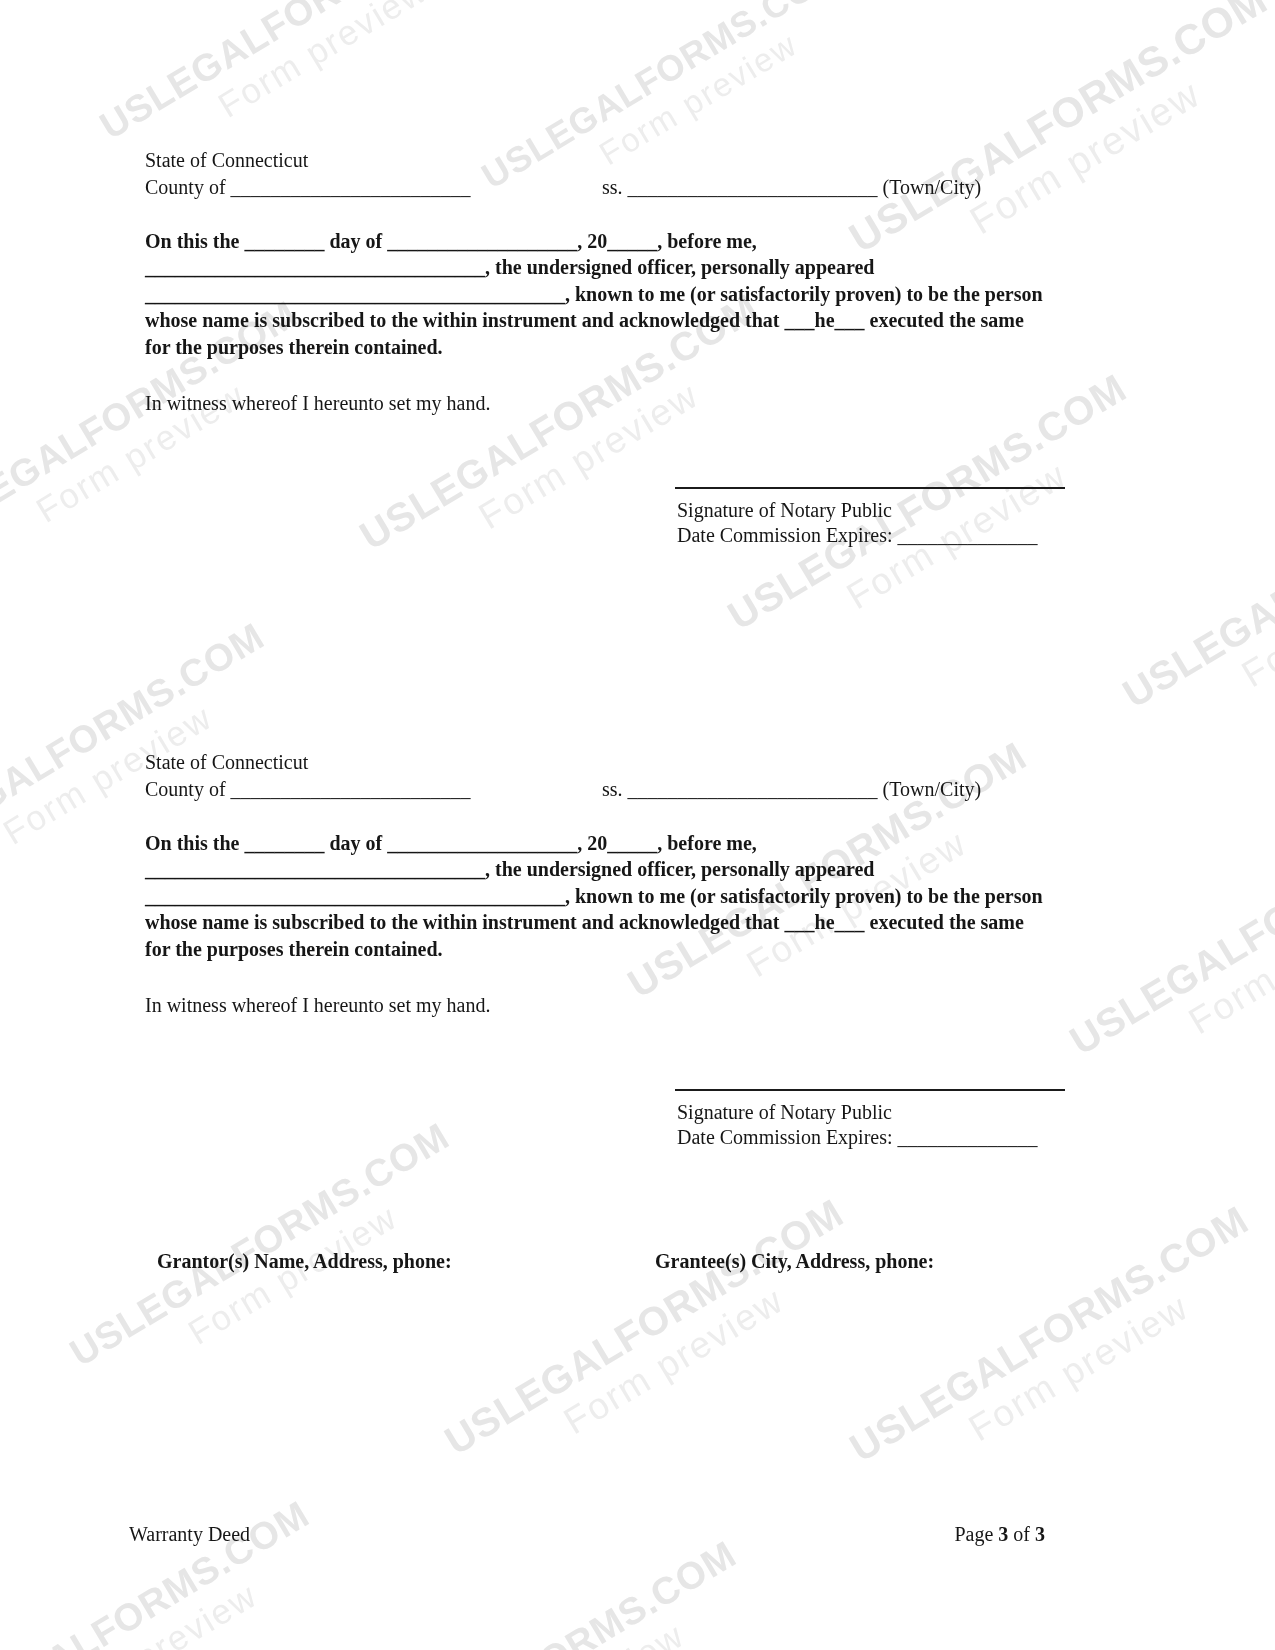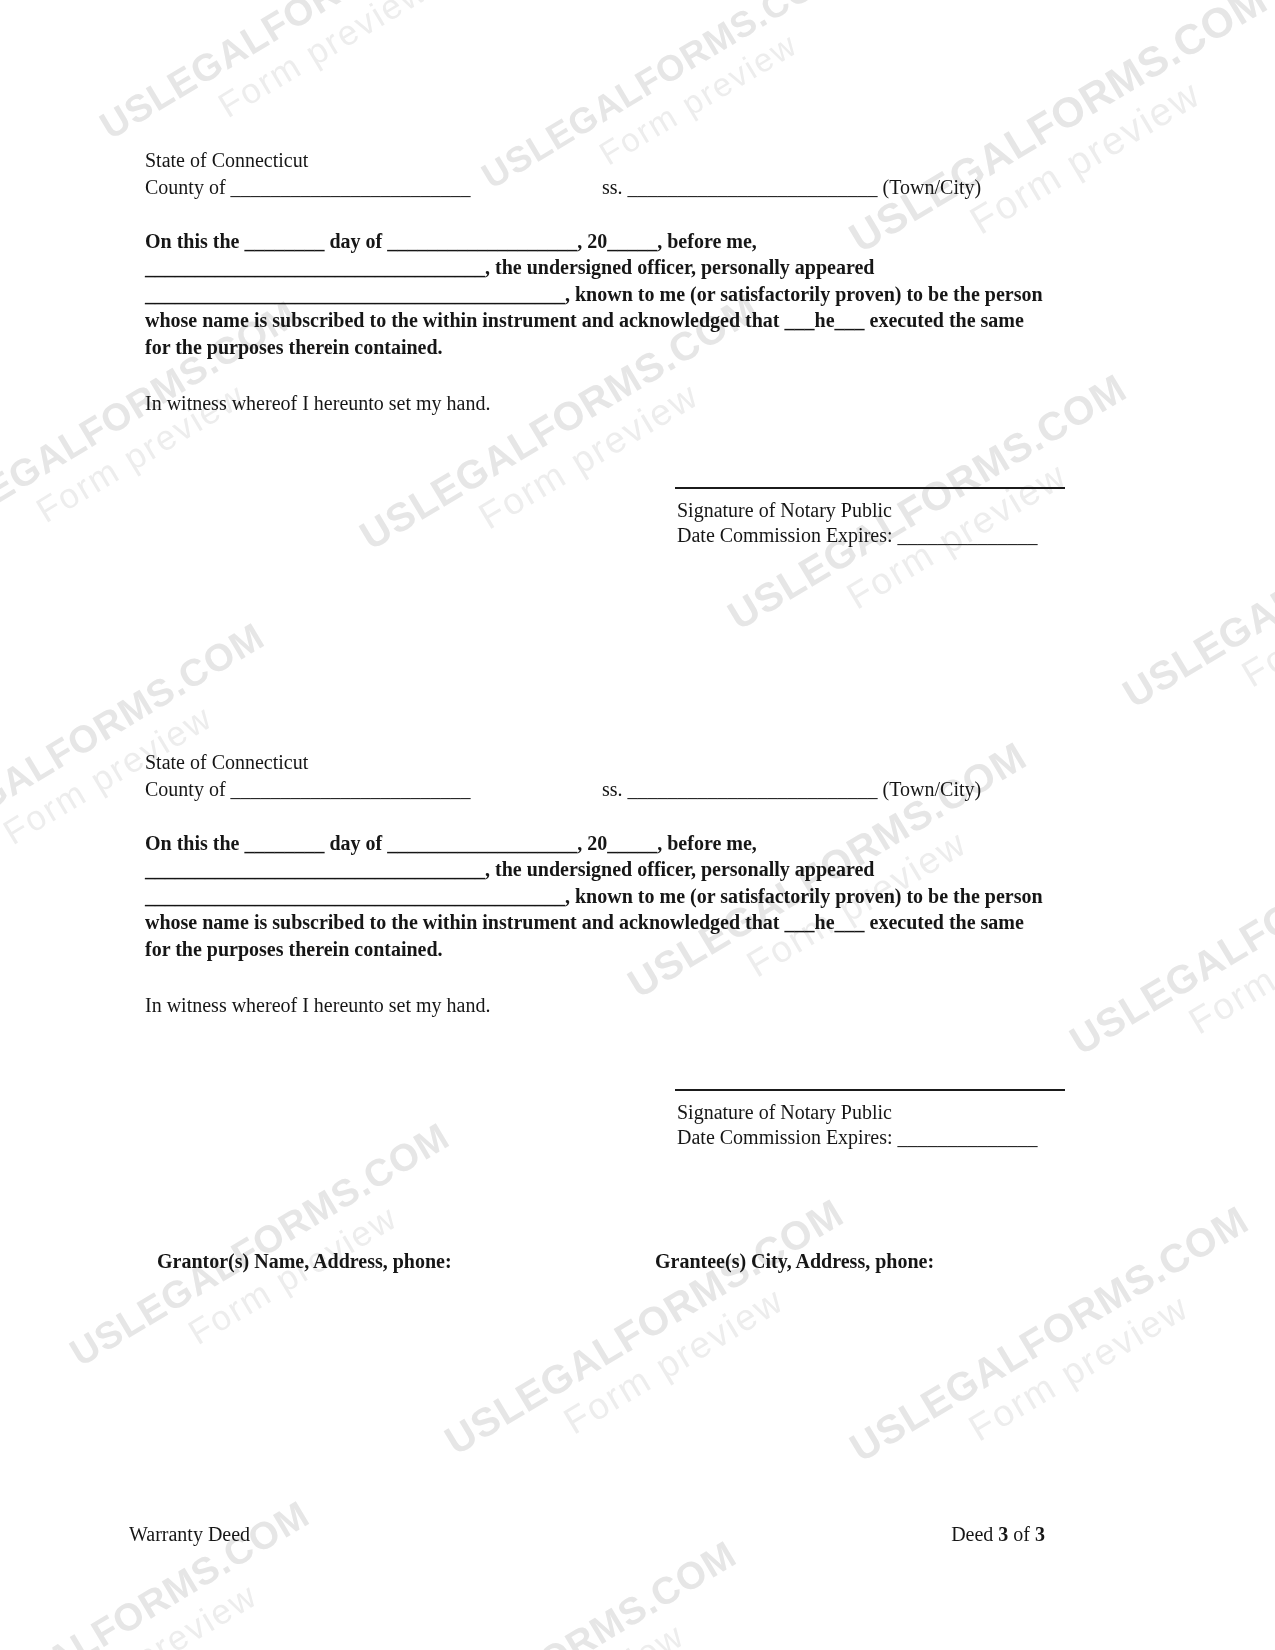--- a/index.html
+++ b/index.html
@@ -155,20 +155,20 @@
       <div class="abs txt" style="left:677px;top:1099px">Signature of Notary Public</div>
       <div class="abs txt" style="left:677px;top:1124px">Date Commission Expires: ______________</div>
     </section>
 
     <div class="abs txt bold" style="left:157px;top:1248px">Grantor(s) Name, Address, phone:</div>
     <div class="abs txt bold" style="left:655px;top:1248px">Grantee(s) City, Address, phone:</div>
 
 
     <div class="abs txt" style="left:129px;top:1521px">Warranty Deed</div>
     <div class="abs txt footer-right" style="right:230px;top:1521px">
-      <span>Deed</span>
+      <span>Page</span>
       <span class="bold">3</span>
       <span>of</span>
       <span class="bold">3</span>
     </div>
 
   </div>
 </div>
 
 </body></html>

